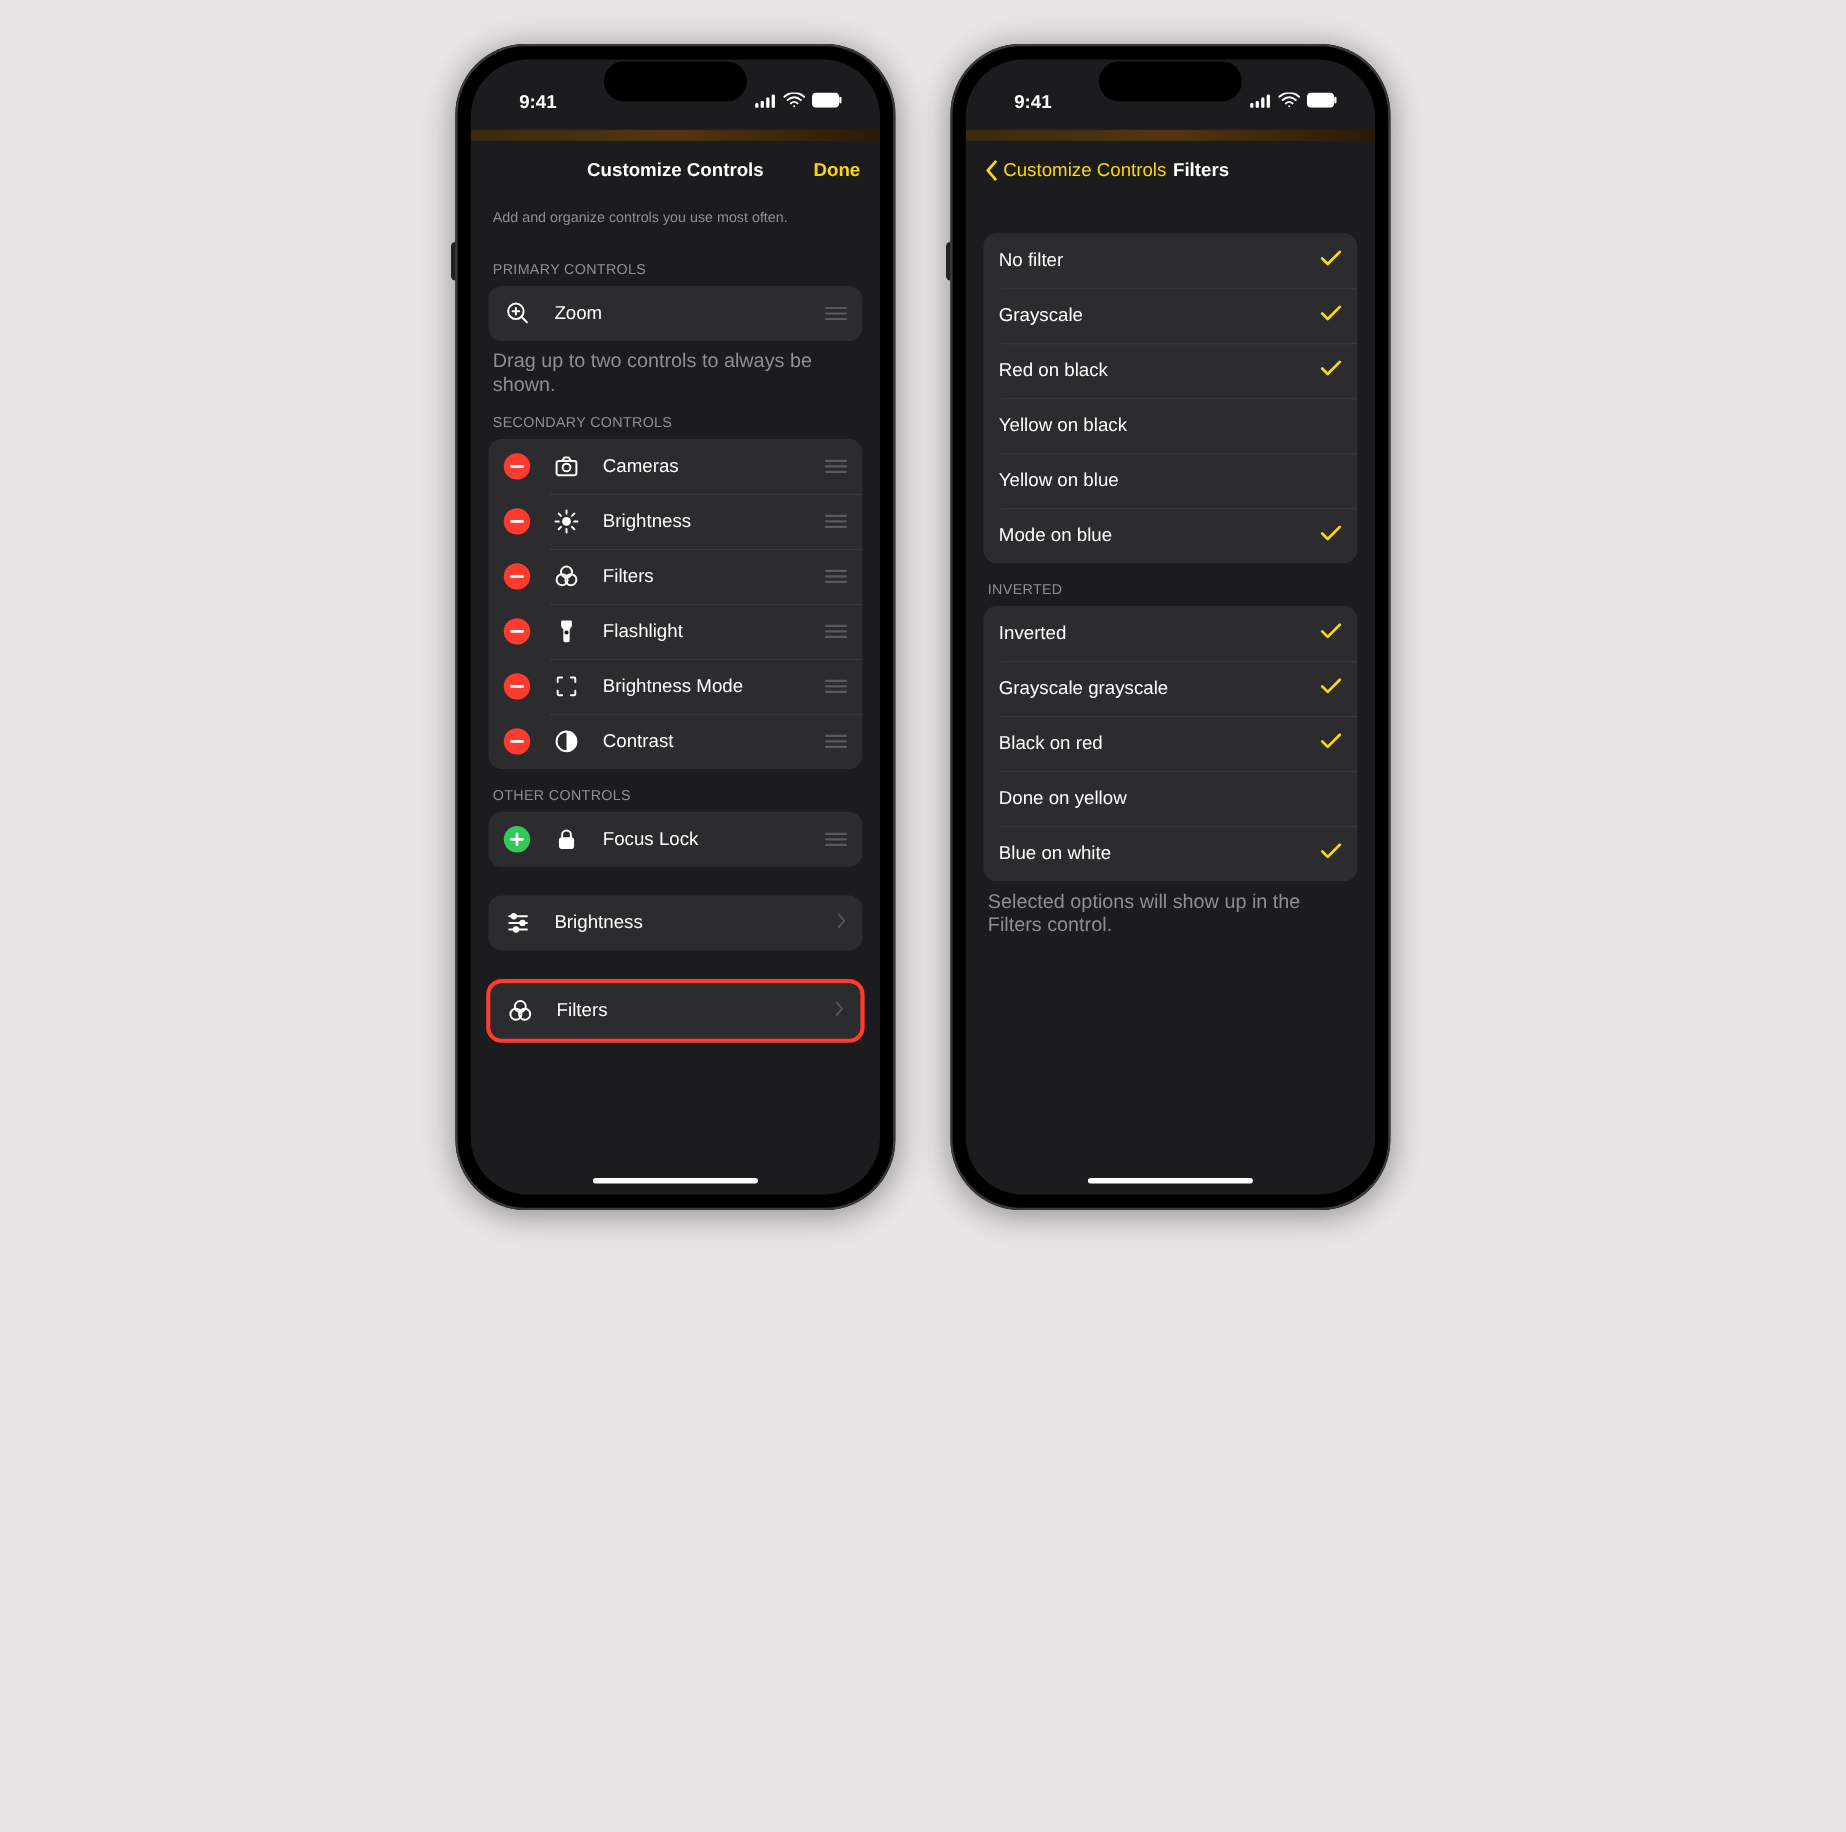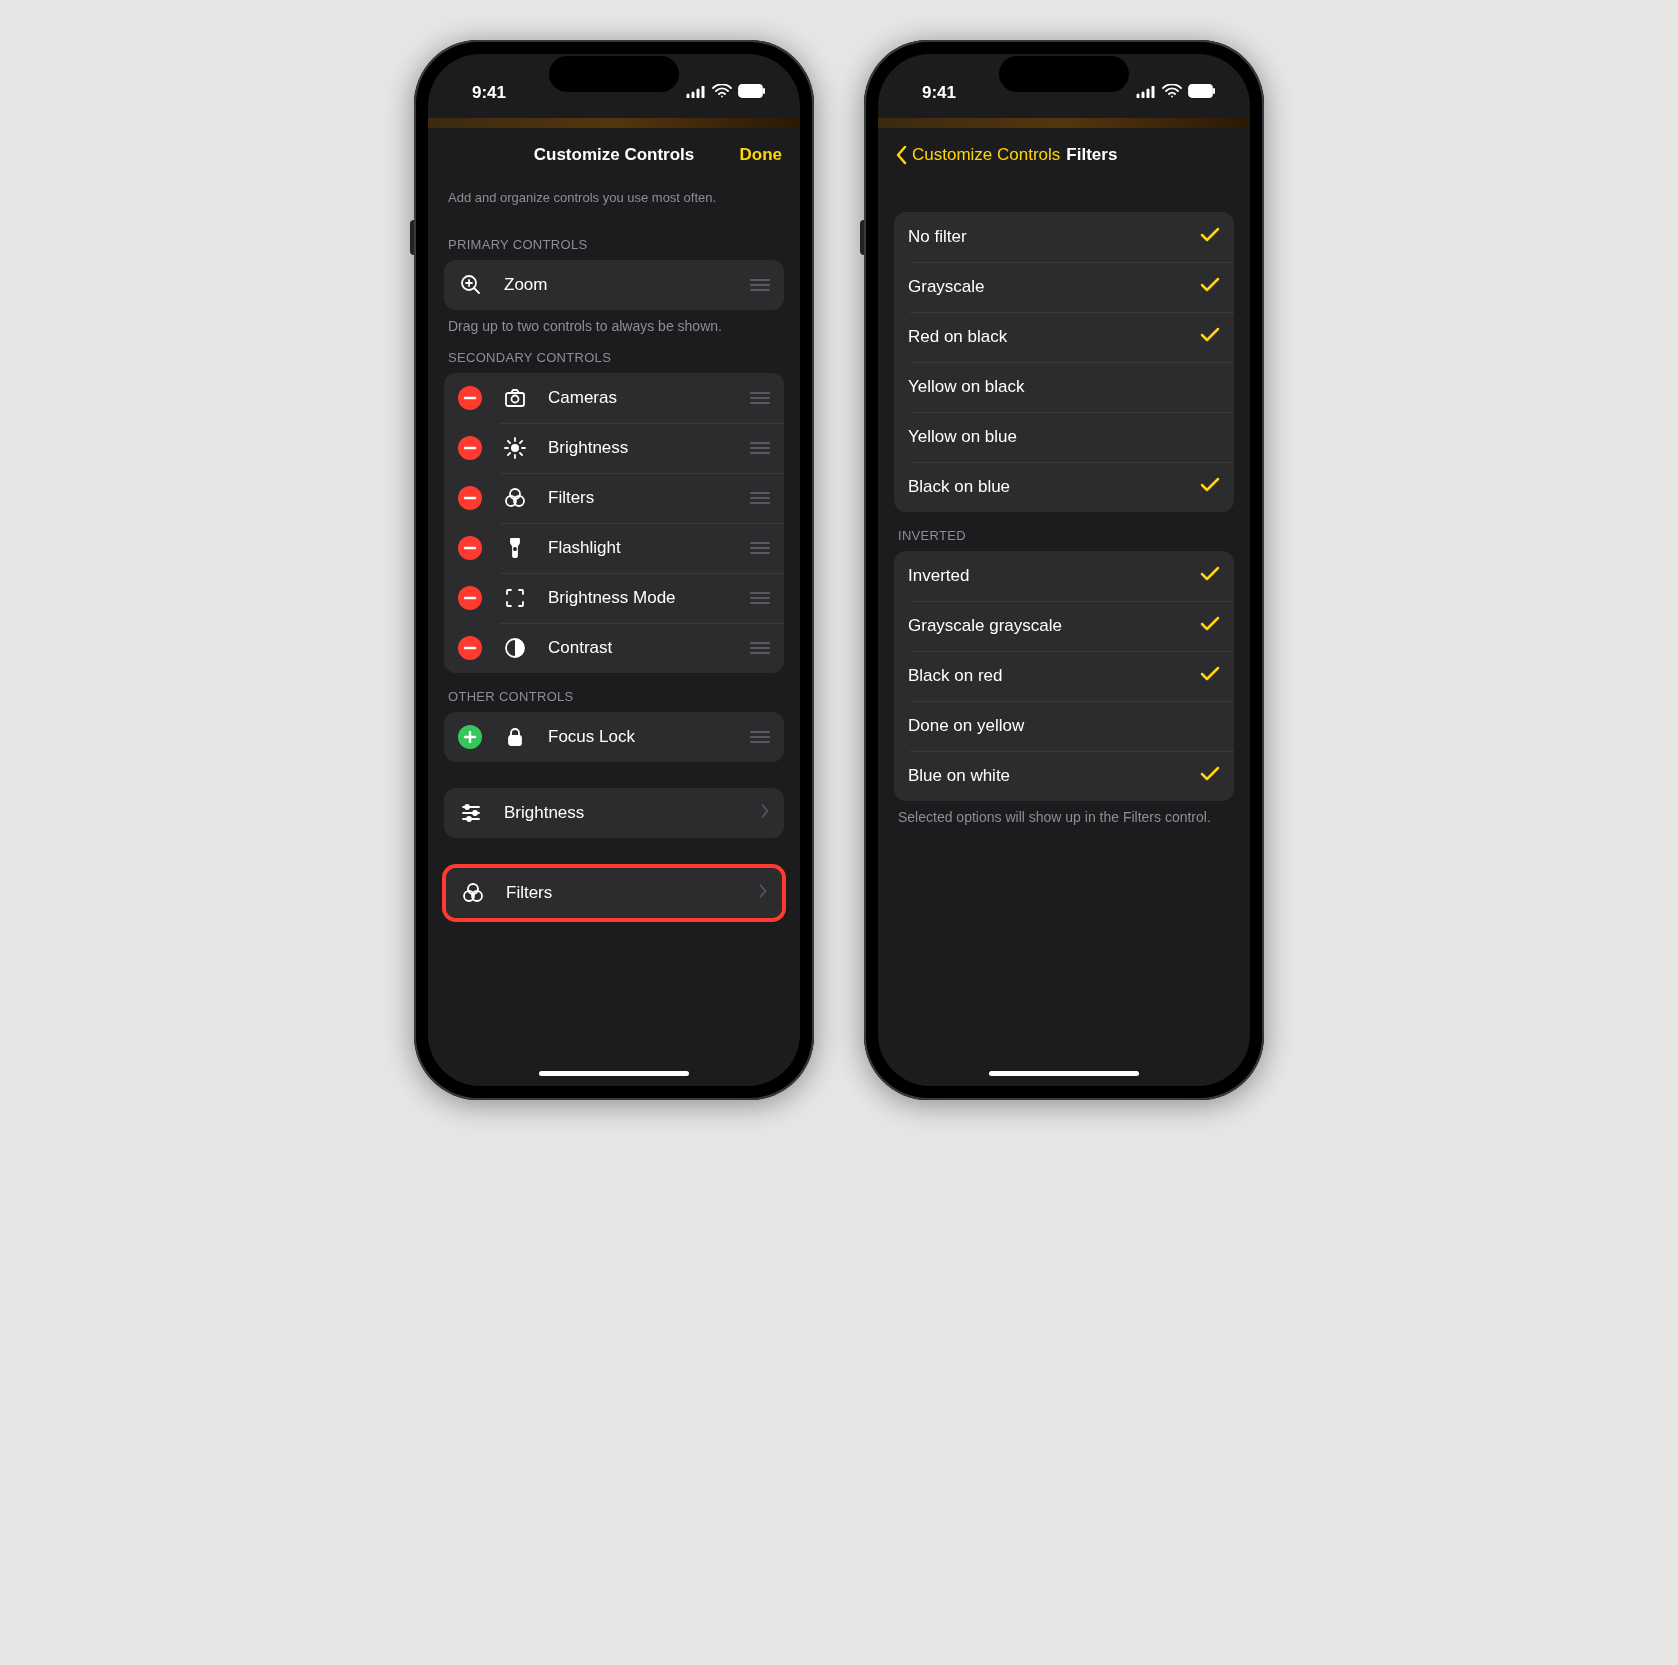--- a/index.html
+++ b/index.html
@@ -123,21 +123,21 @@
     padding: 8px 4px 16px;
   }
   .section-header {
     font-size:13px;
     color: var(--text-dim);
     text-transform: uppercase;
     padding: 16px 4px 8px;
     letter-spacing: .3px;
   }
   .section-footer {
-    font-size:14px;
+    font-size:18px;
     color: var(--text-dim);
     padding: 8px 4px 0;
   }
   .card {
     background: var(--cell);
     border-radius: 12px;
     overflow: hidden;
   }
   .card + .spacer { height: 26px; }
   .row {
@@ -549,21 +549,21 @@
                 <path d="M2 8l5 5L18 2" stroke-width="2.5"></path>
               </svg></div>
           </div>
           <div class="row f">
             <div class="row-label">Yellow on blue</div>
             <div class="check off"><svg viewBox="0 0 20 16" width="20" height="16">
                 <path d="M2 8l5 5L18 2" stroke-width="2.5"></path>
               </svg></div>
           </div>
           <div class="row f">
-            <div class="row-label">Black on blue</div>
+            <div class="row-label">Mode on blue</div>
             <div class="check"><svg viewBox="0 0 20 16" width="20" height="16">
                 <path d="M2 8l5 5L18 2" stroke-width="2.5"></path>
               </svg></div>
           </div>
         </div>
 
       <div class="section-header">INVERTED</div>
 
       <div class="card" id="filters-g2">
           <div class="row f">

